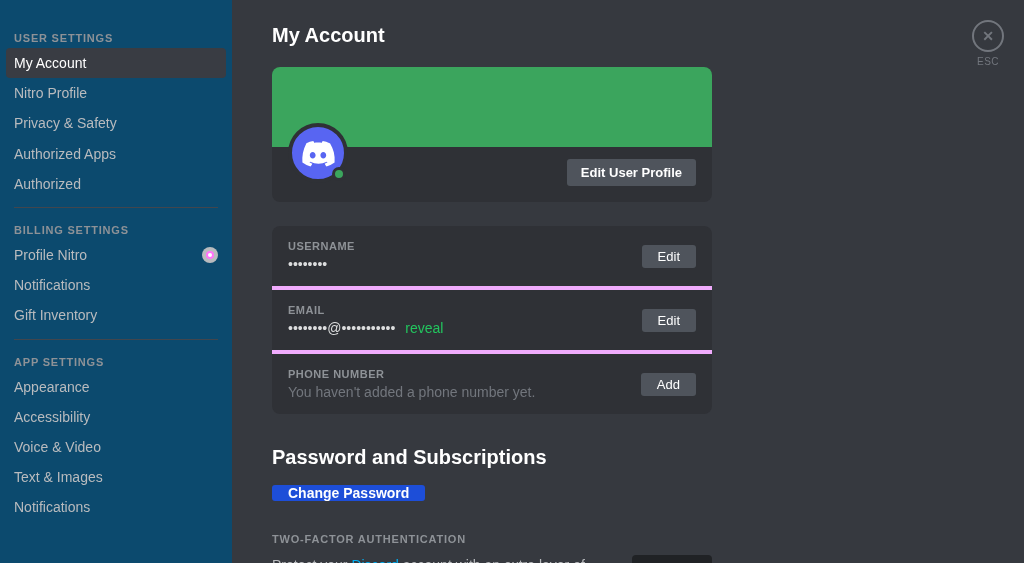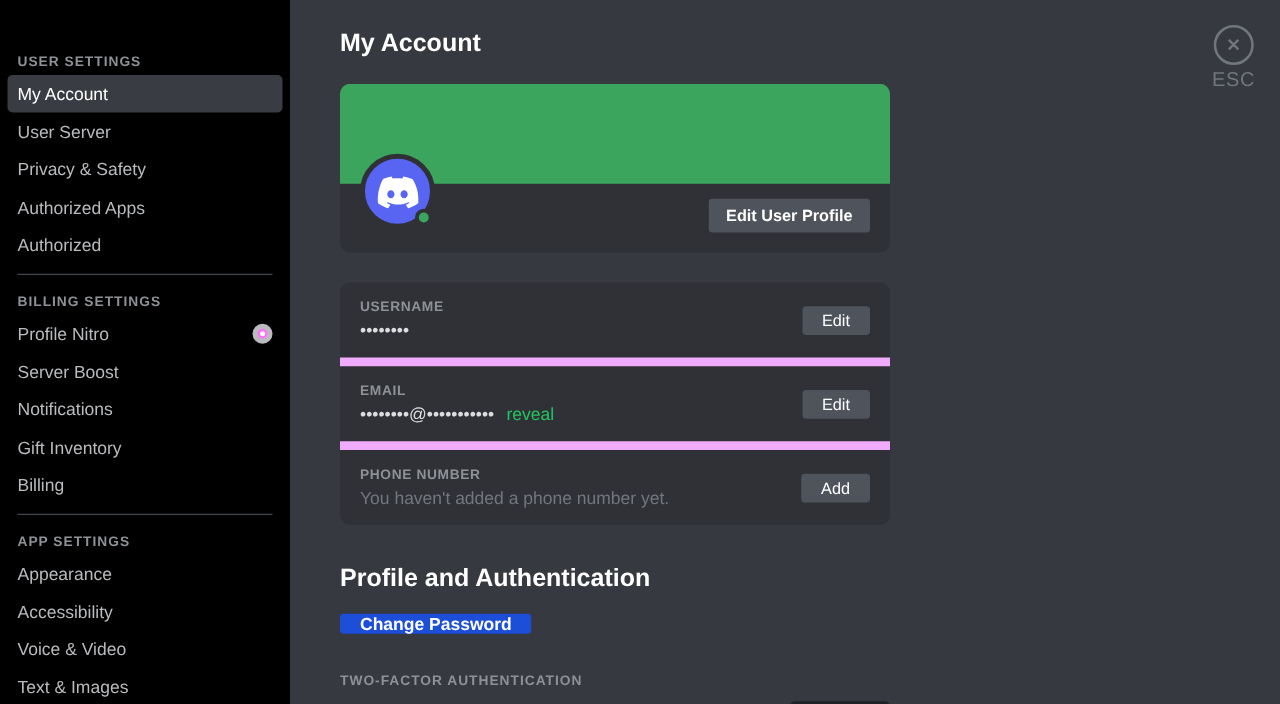--- a/index.html
+++ b/index.html
@@ -11,23 +11,23 @@
       height: 563px;
       width: 1024px;
       overflow: hidden;
       font-size: 14px;
     }
 
     
     .sidebar {
       width: 232px;
       min-width: 232px;
-      background: #000000;
+      background: #0c4a6e;
       overflow-y: auto;
-      padding: 28px 6px 16px 6px;
+      padding: 16px 6px 16px 6px;
     }
     .sidebar::-webkit-scrollbar { width: 4px; }
     .sidebar::-webkit-scrollbar-thumb { background: #202225; border-radius: 2px; }
 
     .sidebar-section-label {
       font-size: 11px;
       font-weight: 700;
       color: #8e9297;
       text-transform: uppercase;
       letter-spacing: 0.8px;
@@ -144,21 +144,21 @@
     
     .info-section {
       background: #2f3136;
       border-radius: 8px;
       max-width: 440px;
       overflow: hidden;
       margin-bottom: 4px;
     }
     .info-row {
       padding: 14px 16px;
-      border-bottom: 7px solid #f0abfc;
+      border-bottom: 4px solid #f0abfc;
       display: flex;
       align-items: center;
       justify-content: space-between;
     }
     .info-row:last-child { border-bottom: none; }
     .info-label {
       font-size: 11px;
       font-weight: 700;
       color: #8e9297;
       text-transform: uppercase;
@@ -262,40 +262,40 @@
       border-radius: 50%;
       border: 2px solid #72767d;
       display: flex;
       align-items: center;
       justify-content: center;
       color: #72767d;
       font-size: 14px;
       font-weight: 700;
     }
     .esc-label {
-      font-size: 16px;
+      font-size: 10px;
       color: #72767d;
       margin-top: 4px;
       letter-spacing: 0.5px;
     }
 
     
     .discord-logo { fill: white; }
   </style>
 </head>
 <body>
 
 <nav class="sidebar">
   <div class="sidebar-section-label">USER SETTINGS</div>
 
   <div class="sidebar-item active">
     <span>My Account</span>
   </div>
   <div class="sidebar-item">
-    <span>User Server</span>
+    <span>Nitro Profile</span>
   </div>
   <div class="sidebar-item">
     <span>Privacy &amp; Safety</span>
   </div>
   <div class="sidebar-item">
     <span>Authorized Apps</span>
   </div>
   <div class="sidebar-item">
     <span>Authorized</span>
   </div>
@@ -307,30 +307,24 @@
   <div class="sidebar-item">
     <span>Profile Nitro</span>
     <span class="nitro-badge">
       <svg width="10" height="10" viewBox="0 0 10 10" fill="none">
         <circle cx="5" cy="5" r="4" fill="#ff73fa"></circle>
         <circle cx="5" cy="5" r="2" fill="white"></circle>
       </svg>
     </span>
   </div>
   <div class="sidebar-item">
-    <span>Server Boost</span>
-  </div>
-  <div class="sidebar-item">
     <span>Notifications</span>
   </div>
   <div class="sidebar-item">
     <span>Gift Inventory</span>
-  </div>
-  <div class="sidebar-item">
-    <span>Billing</span>
   </div>
 
   <div class="sidebar-divider"></div>
 
   <div class="sidebar-section-label">APP SETTINGS</div>
 
   <div class="sidebar-item">
     <span>Appearance</span>
   </div>
   <div class="sidebar-item">
@@ -391,21 +385,21 @@
     <div class="info-row">
       <div>
         <div class="info-label">PHONE NUMBER</div>
         <div class="info-value-muted">You haven't added a phone number yet.</div>
       </div>
       <button class="small-btn">Add</button>
     </div>
   </div>
 
   <div style="margin-top: 32px;">
-    <h2 class="section-title">Profile and Authentication</h2>
+    <h2 class="section-title">Password and Subscriptions</h2>
     <button class="change-password-btn">Change Password</button>
 
     <div class="tfa-section">
       <div class="tfa-label">TWO-FACTOR AUTHENTICATION</div>
       <div class="tfa-body">
         <div class="tfa-text">
           Protect your <a>Discord</a> account with an extra layer of security. Once configured, you'll be required to enter both your password and an authentication code from your mobile phone in order to sign in.
         </div>
         <div class="tfa-illustration">
 

